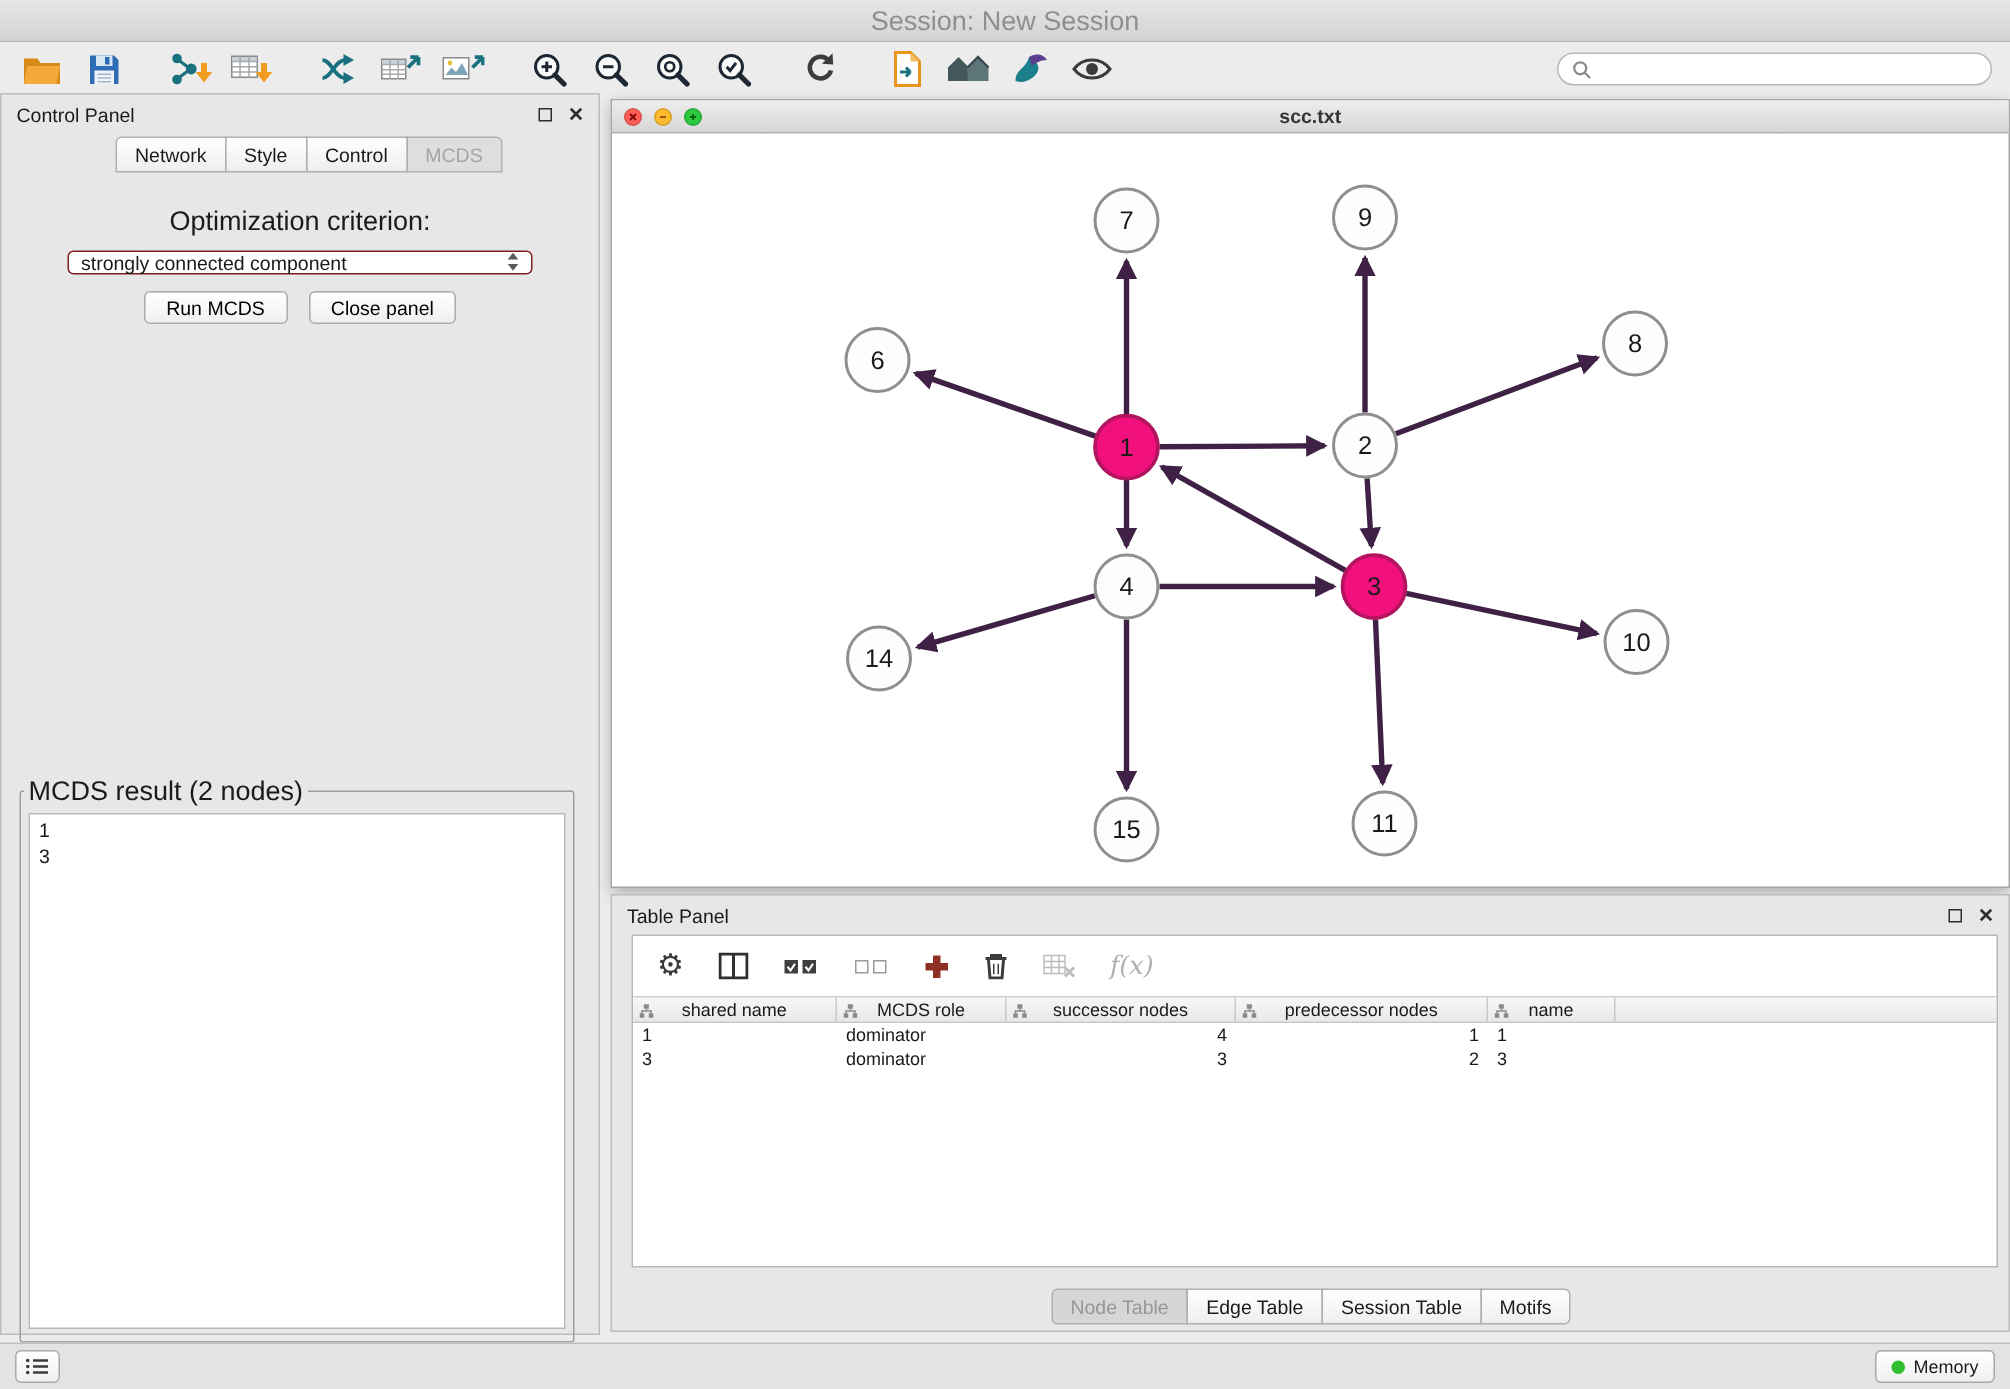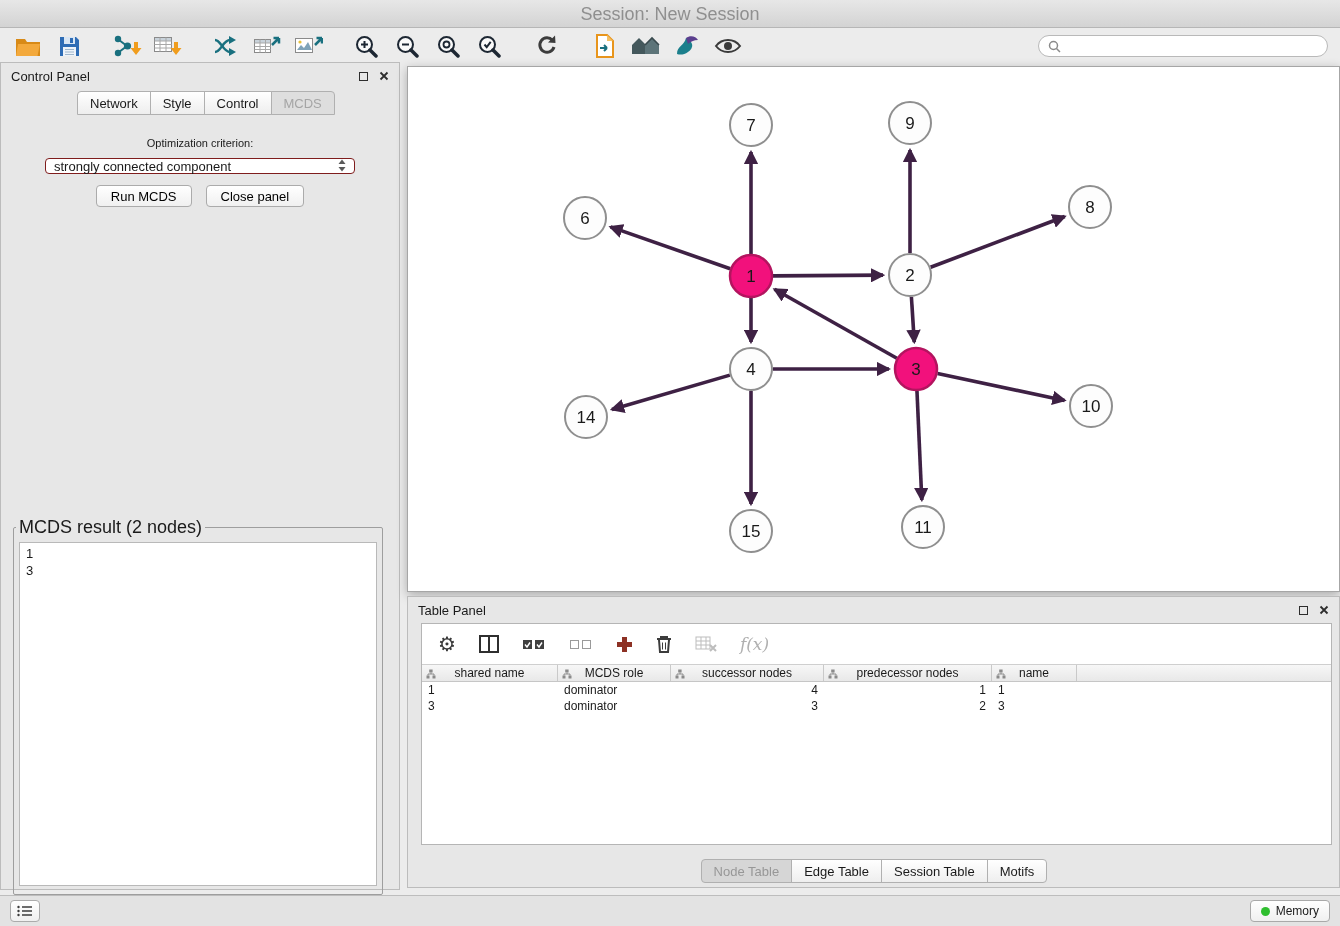--- a/index.html
+++ b/index.html
@@ -27,21 +27,21 @@
   .panel-header{height:26px;display:flex;align-items:center;padding:0 10px;font-size:13px}
   .winbtns{margin-left:auto;display:flex;gap:11px;align-items:center}
   .float-ico{width:9px;height:9px;border:1.5px solid #2d2d2d;display:inline-block}
   .cp-tabs{display:flex;padding-left:76px;height:26px;align-items:flex-end}
   .tab{font-size:13px;padding:4px 12px 3px;background:linear-gradient(#ffffff,#eeeeee);
     border:1px solid #b0b0b0;margin-right:-1px;white-space:nowrap}
   .tab.first{border-radius:4px 0 0 0}
   .tab.last{border-radius:0 4px 0 0}
   .tab.active{background:#dedede;color:#a5a5a5}
   .cp-body{position:relative;height:calc(100% - 52px)}
-  .opt-label{text-align:center;font-size:11px;margin-top:22px}
+  .opt-label{text-align:center;font-size:18px;margin-top:22px}
   .dropdown{margin:9px auto 0;width:310px;height:16px;background:#fff;border:1px solid #7f1d1d;
     border-radius:4px;display:flex;align-items:flex-start;padding:0 8px;font-size:13px}
   .dd-arrows{margin-left:auto}
   .btn-row{display:flex;justify-content:center;gap:14px;margin-top:11px}
   .btn{height:22px;padding:0 14px;background:linear-gradient(#ffffff,#f0f0f0);
     border:1px solid #ababab;border-radius:4px;font-size:13px;font-family:inherit}
   fieldset.result{position:absolute;left:12px;right:16px;top:380px;height:378px;
     border:1px solid #9e9e9e;border-radius:2px}
   fieldset.result legend{font-size:18px;padding:0 3px;margin-left:2px}
   .result-box{margin:4px 5px 6px;height:344px;background:#fff;border:1px solid #b9b9b9;
@@ -261,20 +261,40 @@
       </div>
       <fieldset class="result">
         <legend>MCDS result (2 nodes)</legend>
         <div class="result-box">1
 3</div>
       </fieldset>
     </div>
   </div>
 
   <div class="network-window">
+    <div class="nw-titlebar">
+      <span class="traffic">
+        <span class="tl" style="background: rgb(255, 95, 87);">
+            <svg width="6" height="6" viewBox="0 0 6 6">
+              <path d="M1 1 L5 5 M5 1 L1 5" stroke="#7e0508" stroke-width="1.2"></path>
+            </svg>
+          </span>
+        <span class="tl" style="background: rgb(254, 187, 46);">
+            <svg width="6" height="6" viewBox="0 0 6 6">
+              <path d="M1 3 H5" stroke="#985712" stroke-width="1.2"></path>
+            </svg>
+          </span>
+        <span class="tl" style="background: rgb(43, 200, 64);">
+            <svg width="6" height="6" viewBox="0 0 6 6">
+              <path d="M3 1 V5 M1 3 H5" stroke="#0b650d" stroke-width="1.2"></path>
+            </svg>
+          </span>
+      </span>
+      <span>scc.txt</span>
+    </div>
     <svg id="network-svg" viewBox="0 0 931 502">
         <defs>
           <marker id="arrow" viewBox="0 0 10 10" refX="8.5" refY="5" markerWidth="4" markerHeight="4" orient="auto">
             <path d="M0,0 L10,5 L0,10 z" fill="#3e2144"></path>
           </marker>
         </defs>
         <line x1="343" y1="187" x2="343" y2="85" stroke="#3e2144" stroke-width="3.6" marker-end="url(#arrow)"></line>
         <line x1="322.23121807335133" y1="201.7434376400866" x2="202.48895963725064" y2="159.90578107807553" stroke="#3e2144" stroke-width="3.6" marker-end="url(#arrow)"></line>
         <line x1="364.9995649035371" y1="208.86163795658152" x2="475.00053398202266" y2="208.1698079623772" stroke="#3e2144" stroke-width="3.6" marker-end="url(#arrow)"></line>
         <line x1="343" y1="231" x2="343" y2="275" stroke="#3e2144" stroke-width="3.6" marker-end="url(#arrow)"></line>

